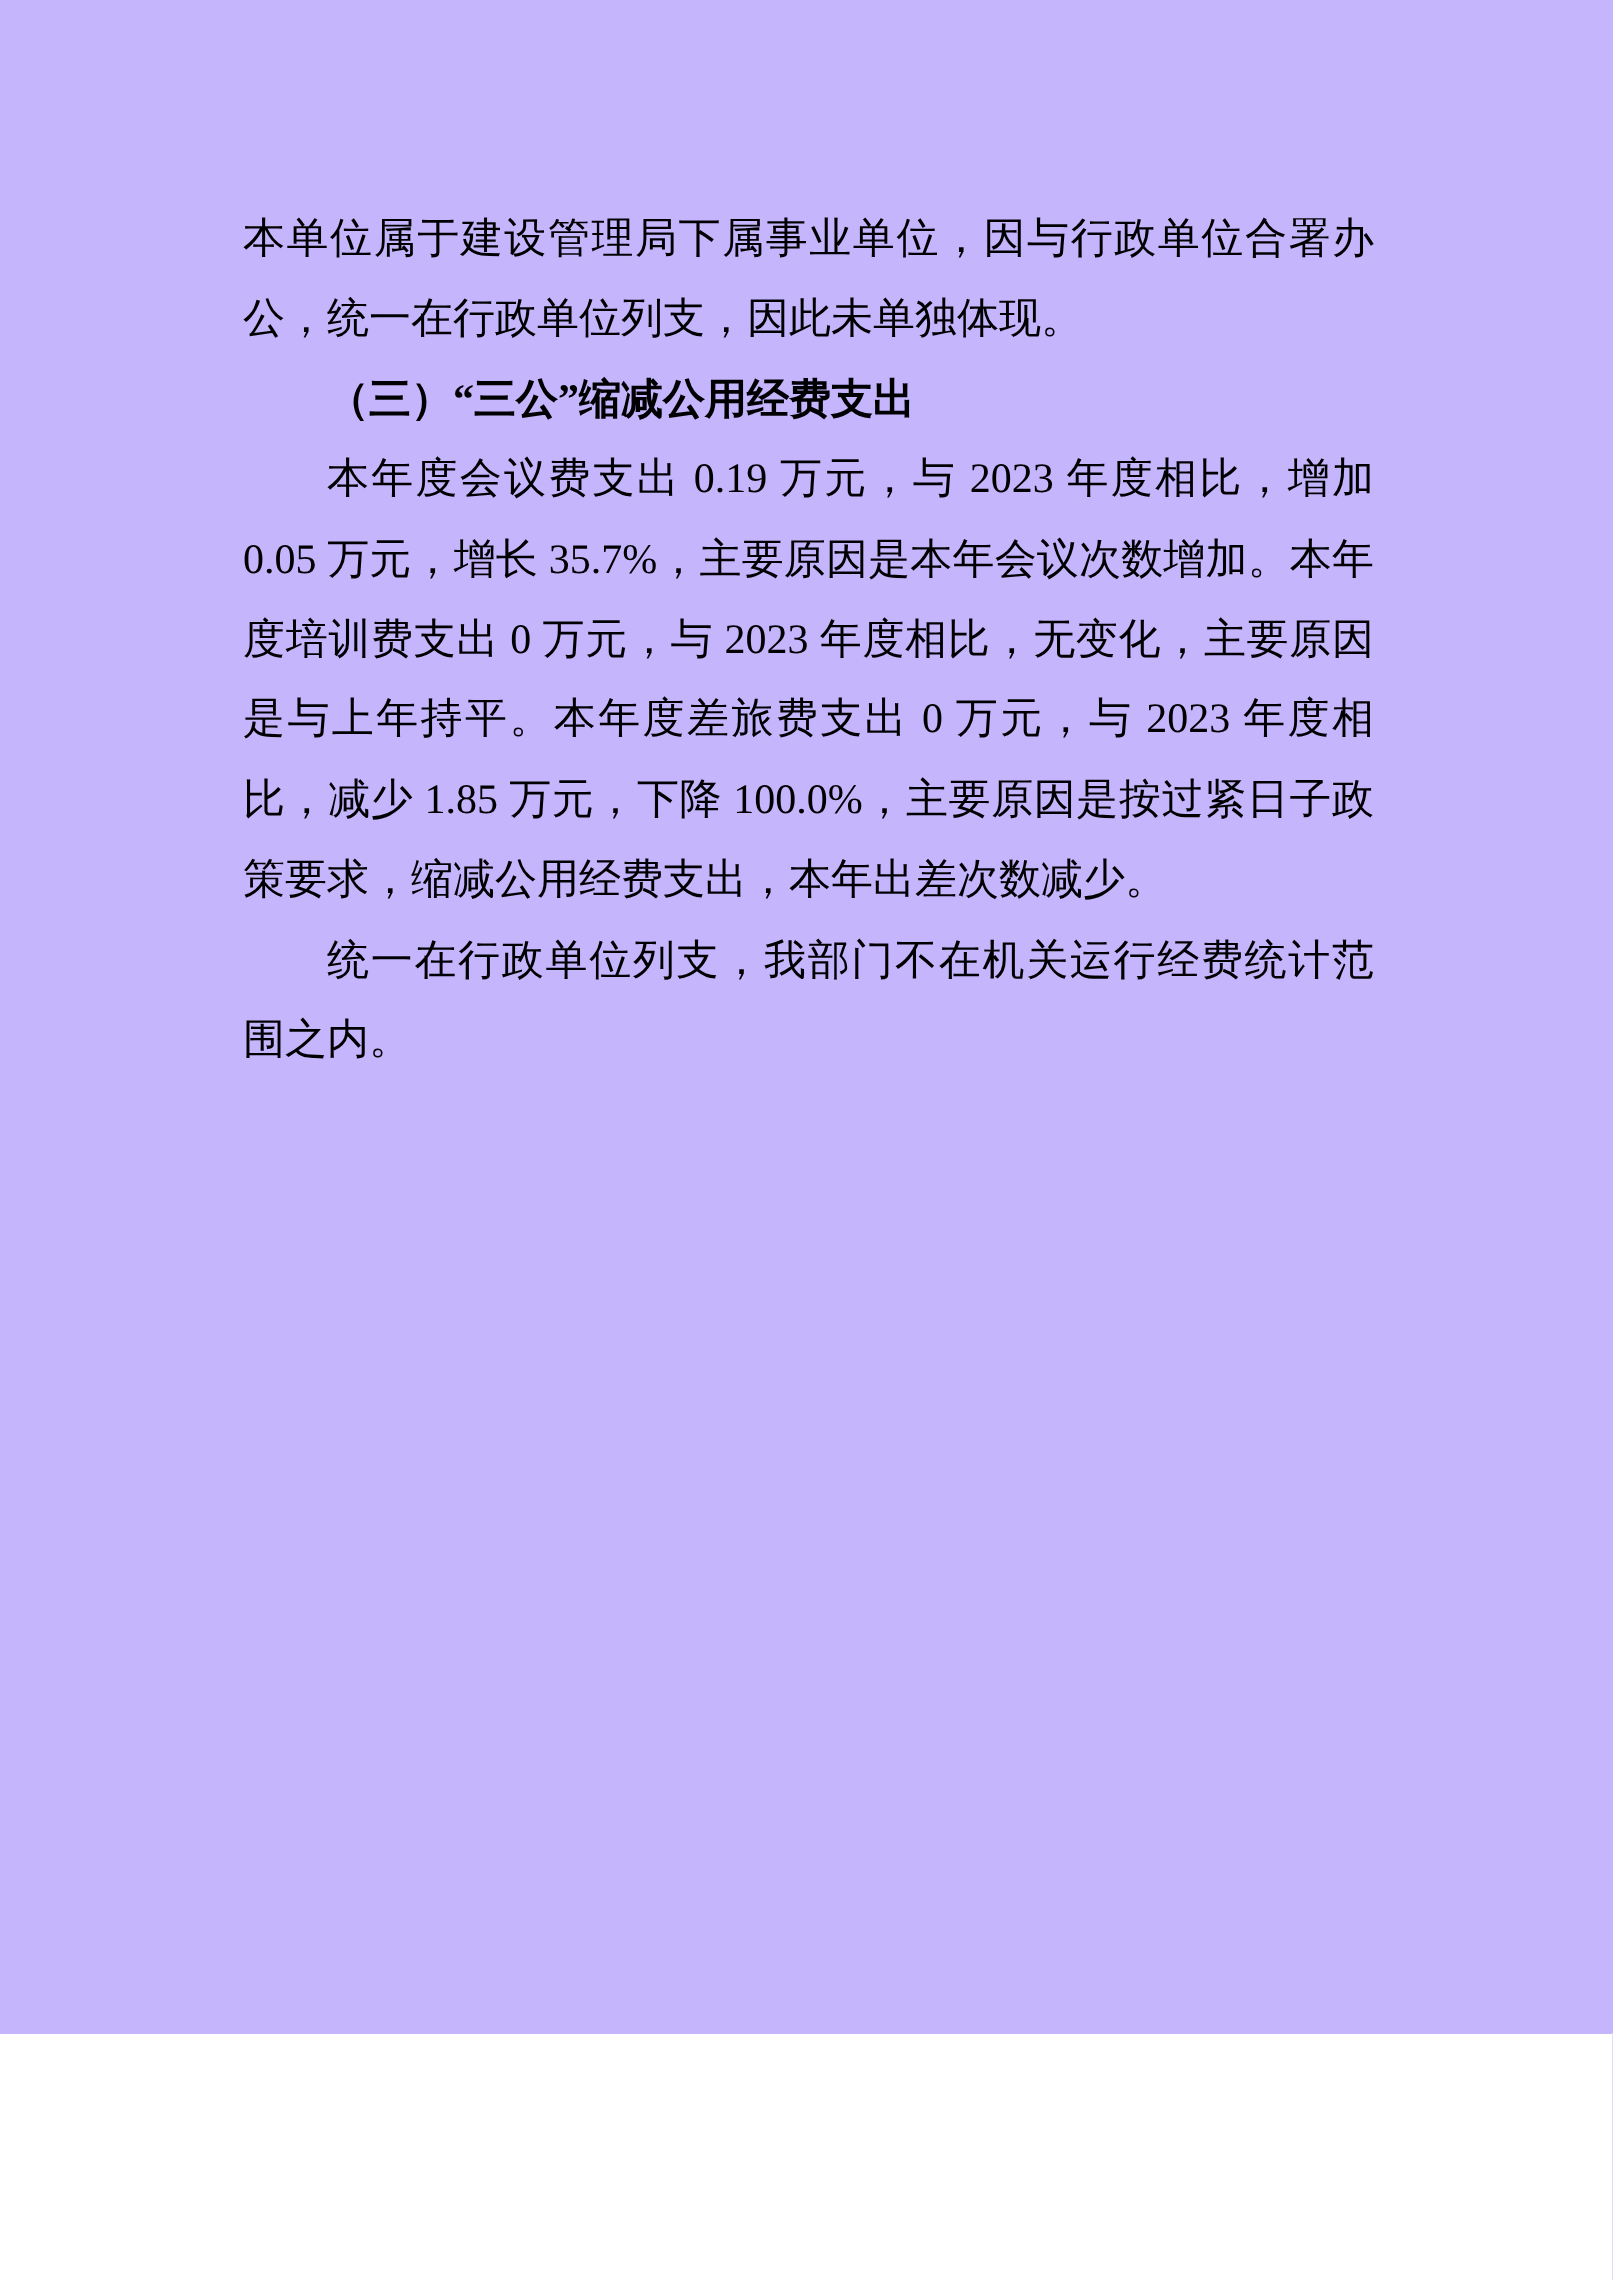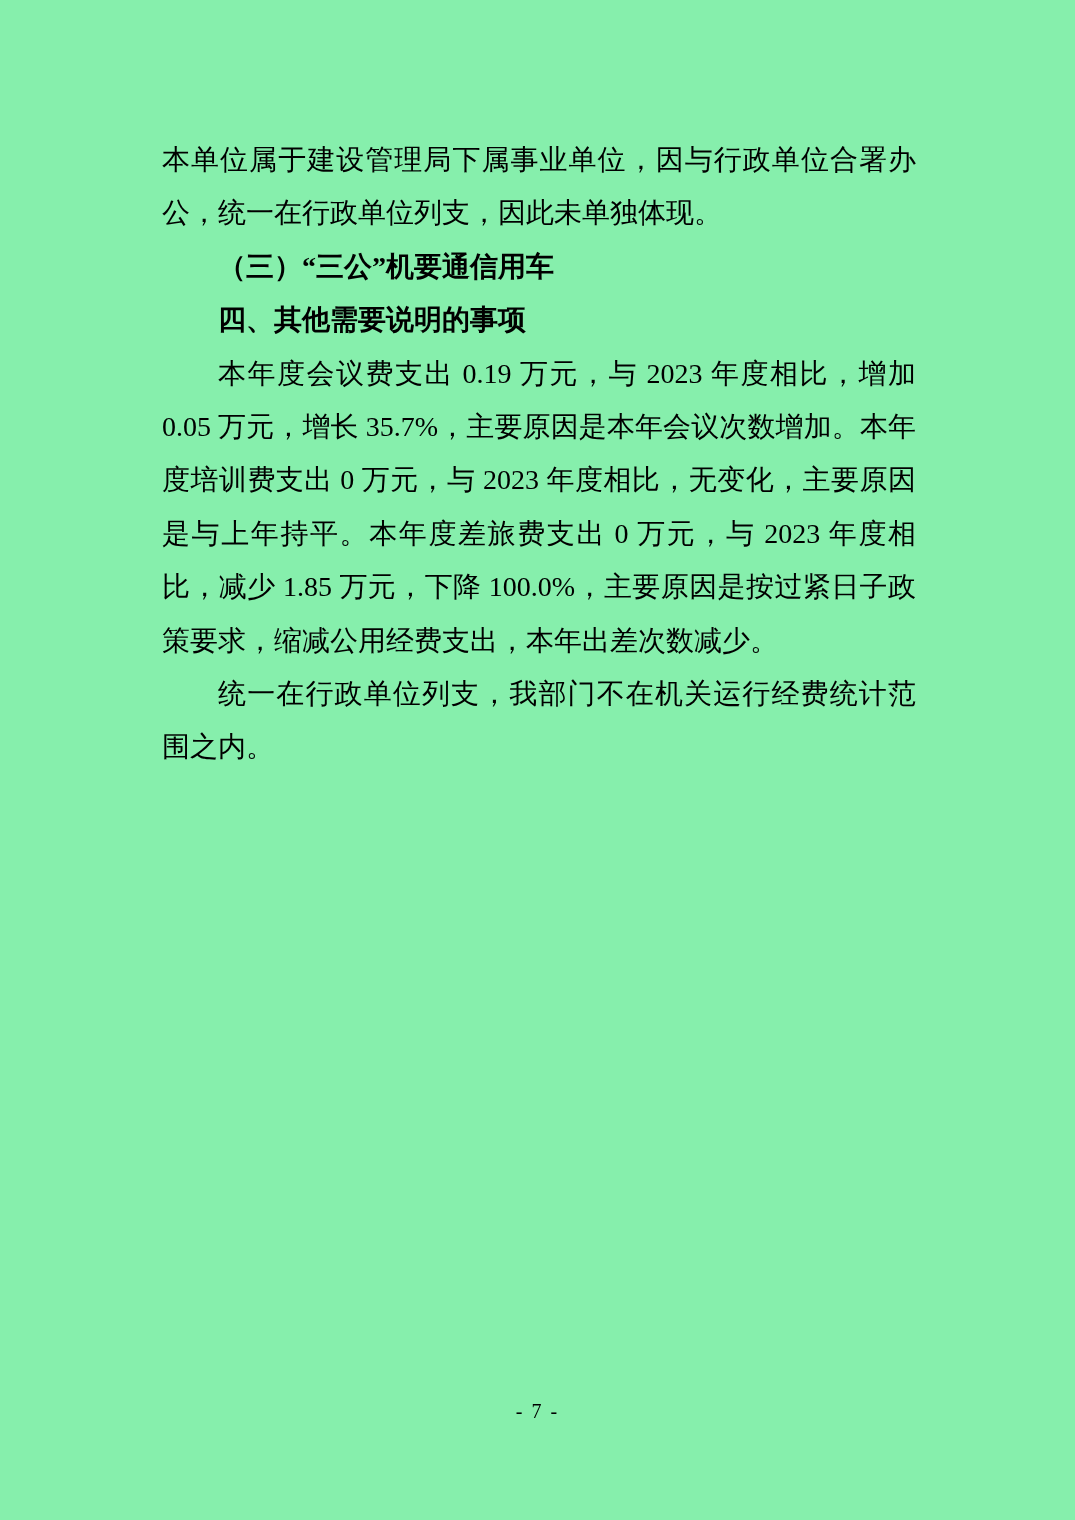--- a/index.html
+++ b/index.html
@@ -3,22 +3,22 @@
 <meta charset="utf-8">
 <style>
   html, body {
     margin: 0;
     padding: 0;
     background: #ffffff;
   }
   .page {
     position: relative;
     width: 1075px;
-    height: 1520px;
-    background: #86efac;
+    height: 1356px;
+    background: #c4b5fd;
     color: #000000;
     overflow: hidden;
   }
   .content {
     position: absolute;
     left: 162px;
     top: 133px;
     width: 754px;
     font-family: "Liberation Serif", serif;
     font-size: 28px;
@@ -57,21 +57,20 @@
     letter-spacing: 2px;
     color: #000000;
   }
 </style>
 </head>
 <body>
 
 <div class="page">
   <div class="content">
       <p class="p-body-first">本单位属于建设管理局下属事业单位，因与行政单位合署办公，统一在行政单位列支，因此未单独体现。</p>
-      <p class="p-h2">（三）“三公”机要通信用车</p>
-      <p class="p-h1">四、其他需要说明的事项</p>
+      <p class="p-h2">（三）“三公”缩减公用经费支出</p>
       <p class="p-body">本年度会议费支出 0.19 万元，与 2023 年度相比，增加 0.05 万元，增长 35.7%，主要原因是本年会议次数增加。本年度培训费支出 0 万元，与 2023 年度相比，无变化，主要原因是与上年持平。本年度差旅费支出 0 万元，与 2023 年度相比，减少 1.85 万元，下降 100.0%，主要原因是按过紧日子政策要求，缩减公用经费支出，本年出差次数减少。</p>
       <p class="p-body">统一在行政单位列支，我部门不在机关运行经费统计范围之内。</p>
     </div>
   <div class="footer">
     <span>- 7 -</span>
   </div>
 </div>
 
 </body></html>

